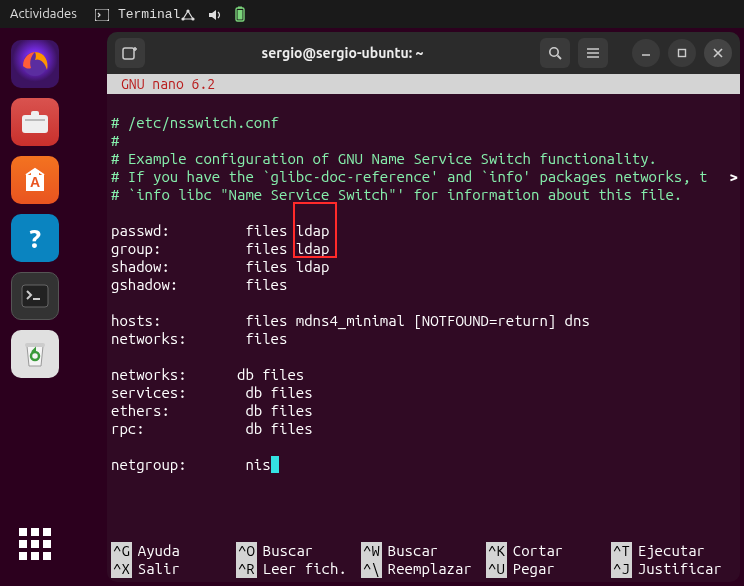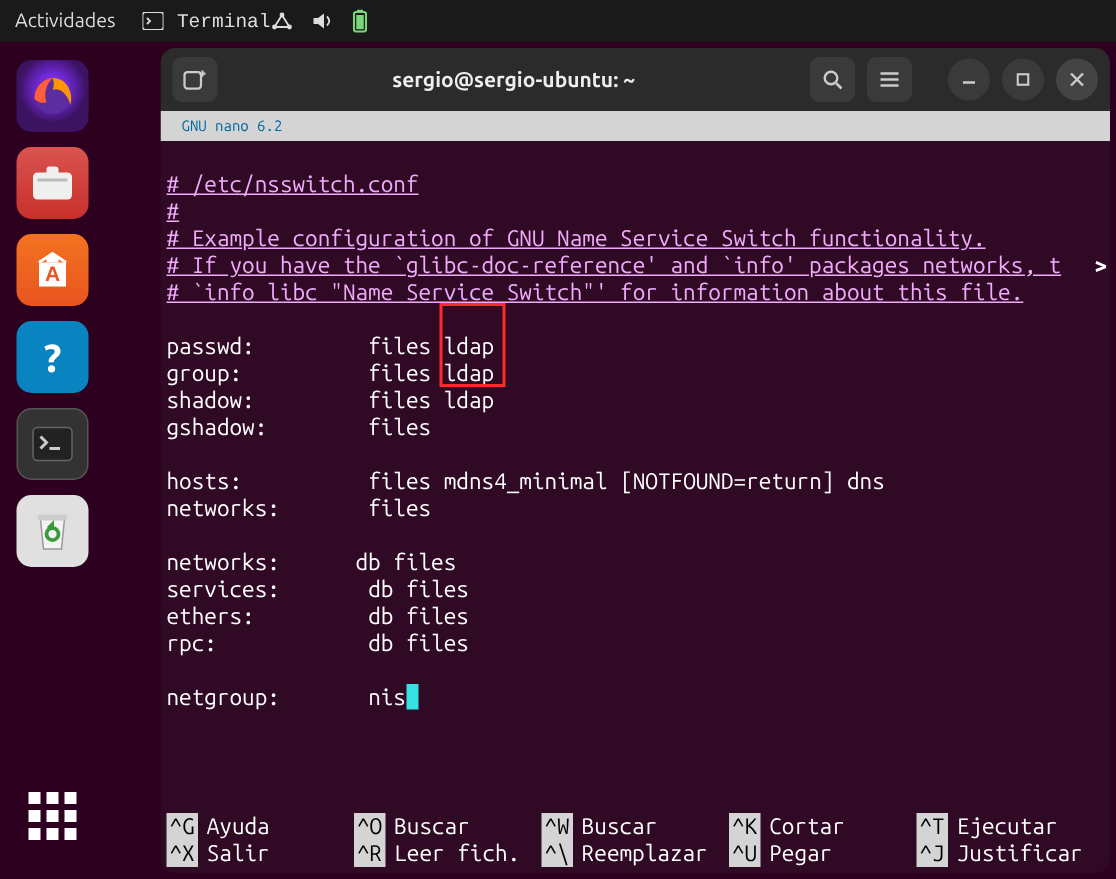--- a/index.html
+++ b/index.html
@@ -100,40 +100,40 @@
 }
 .tb-round {
   width:28px; height:28px; border-radius:50%;
   background:#3a3a3a;
   display:flex; align-items:center; justify-content:center;
   color:#ccc; font-size:13px;
 }
 .tb-round.close { background:#444; }
 .nano-status {
   background:#d4d4d4;
-  color:#0369a1;
-  font-size:10px;
+  color:#b91c1c;
+  font-size:14px;
   line-height:20px;
   height:20px;
   padding:0 4px 0 14px;
   font-family:"Ubuntu Mono",monospace;
   display:flex;
 }
 .nano-status .fname { margin-left: 150px; }
 .editor {
   flex:1;
   padding: 2px 4px;
   font-size:15px;
   line-height:18px;
   font-family:"Ubuntu Mono","DejaVu Sans Mono",monospace;
   color:#fff;
   white-space:pre;
   position:relative;
 }
-.comment { color:#f0abfc;text-decoration:underline; }
+.comment { color:#86efac; }
 .highlight-box {
   position:absolute;
   border:2px solid #ff2a2a;
   pointer-events:none;
 }
 .sc-arrow { color:#fff; position:absolute; right:2px; top:74px; font-weight:bold;}
 .shortcuts {
   height:40px;
   padding:0 4px;
   font-family:"Ubuntu Mono",monospace;

